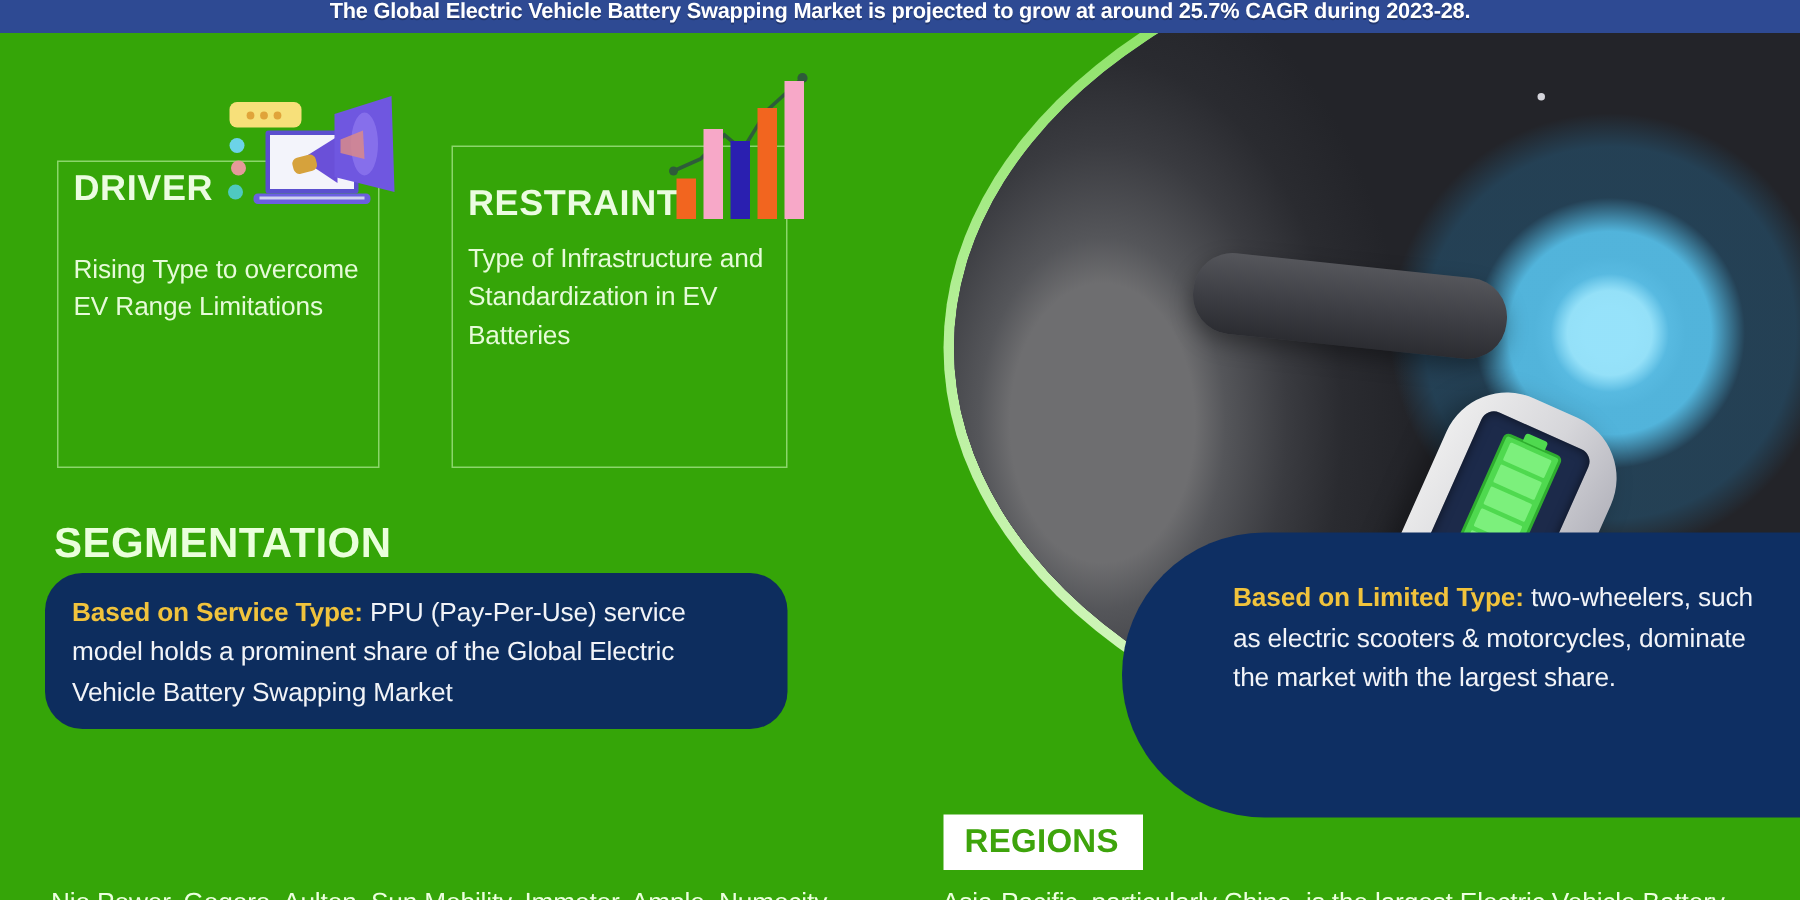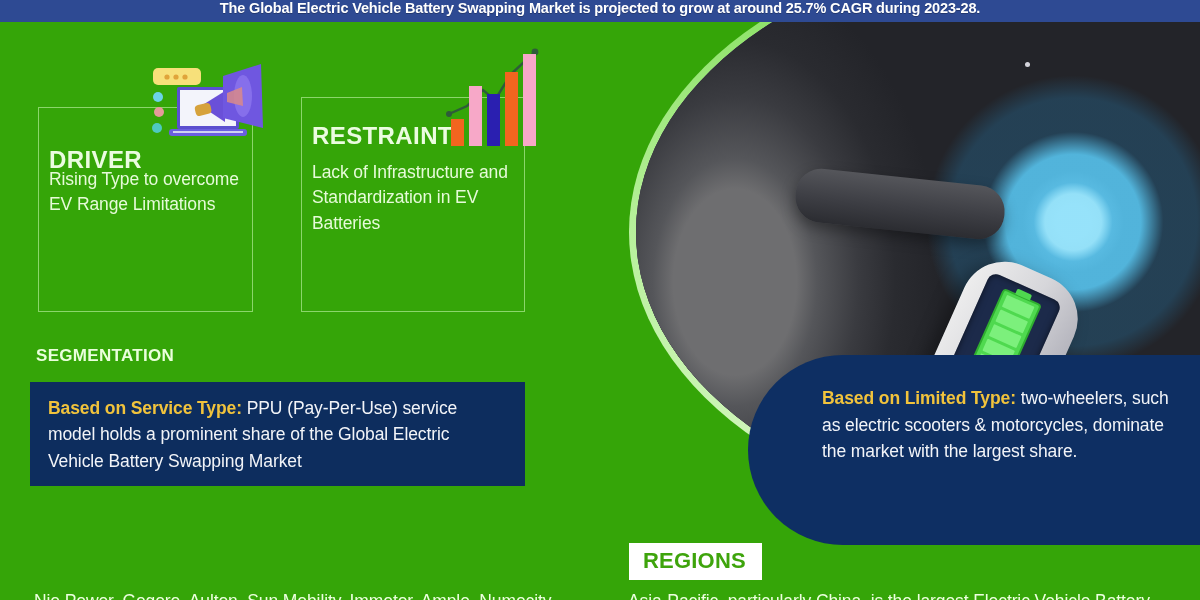--- a/index.html
+++ b/index.html
@@ -113,42 +113,42 @@
   .card{
     position:absolute; border:1px solid rgba(210,255,190,.55);
     z-index:10;
   }
   .card-driver{ left:38px;  top:85px; width:215px; height:205px; }
   .card-restraint{ left:301px; top:75px; width:224px; height:215px; }
   .card-title{
     color:#ebfce0; font-size:24px; font-weight:bold; letter-spacing:.4px;
     position:absolute; left:10px;
   }
-  .card-driver .card-title{ top:38px; }
+  .card-driver .card-title{ top:4px; }
   .card-restraint .card-title{ top:24px; }
   .card-body{
     position:absolute; left:10px; right:6px; color:#e6fbd9;
     font-size:17.5px; line-height:1.45; letter-spacing:-.1px;
   }
   .card-driver .card-body{ top:59px; }
   .card-restraint .card-body{ top:62px; }
 
   
   .icon-megaphone{ position:absolute; left:143px; top:40px; width:125px; height:90px; z-index:14; }
   
   .icon-growth{ position:absolute; left:443px; top:22px; width:105px; height:105px; z-index:14; }
 
   
   .seg-heading{
     position:absolute; left:36px; top:324px; z-index:12;
-    color:#eaffdc; font-size:17px; font-weight:bold; letter-spacing:.3px;
+    color:#eaffdc; font-size:28px; font-weight:bold; letter-spacing:.3px;
   }
   .seg-box{
     position:absolute; left:30px; top:360px; width:495px; height:104px;
-    background:#0d2d5e; z-index:12; padding:13px 16px 0 18px;
+    background:#0d2d5e; z-index:12; padding:13px 16px 0 18px;border-radius:25px;
   }
   .seg-box p{
     color:#f2f4f8; font-size:17.5px; line-height:1.5; letter-spacing:-.1px;
   }
 
   
   .pill{
     position:absolute; background:#ffffff; z-index:22;
     padding:4px 14px 5px 14px;
     color:#3ea40c; font-size:20px; font-weight:bold; letter-spacing:.2px;
@@ -216,21 +216,21 @@
       <path d="M84 31 L99 25 L100 44 L84 40 Z" fill="#d98a8a" opacity=".85"></path>
       <rect x="52" y="42" width="16" height="11" rx="4" fill="#d6a23c" transform="rotate(-14 60 47)"></rect>
     </g>
     <circle cx="15" cy="35" r="5" fill="#6cd3e8"></circle>
     <circle cx="16" cy="50" r="5" fill="#e59a9a"></circle>
     <circle cx="14" cy="66" r="5" fill="#4fc9c0"></circle>
   </svg>
 
   <div class="card card-restraint">
     <div class="card-title">RESTRAINT</div>
-    <div class="card-body">Lack of Infrastructure and Standardization in EV Batteries</div>
+    <div class="card-body">Type of Infrastructure and Standardization in EV Batteries</div>
   </div>
 
   <svg class="icon-growth" viewBox="0 0 105 105">
     <polyline points="6,70 24,62 40,46 52,56 68,30 92,8" fill="none" stroke="#2e5c3a" stroke-width="2.4"></polyline>
     <circle cx="6" cy="70" r="3" fill="#2e5c3a"></circle>
     <circle cx="92" cy="8" r="3.4" fill="#2e5c3a"></circle>
     <g>
       <rect x="8" y="75" width="13" height="27" fill="#f2651f"></rect>
       <rect x="26" y="42" width="13" height="60" fill="#f7a8c8"></rect>
       <rect x="44" y="50" width="13" height="52" fill="#2a1fb0"></rect>

